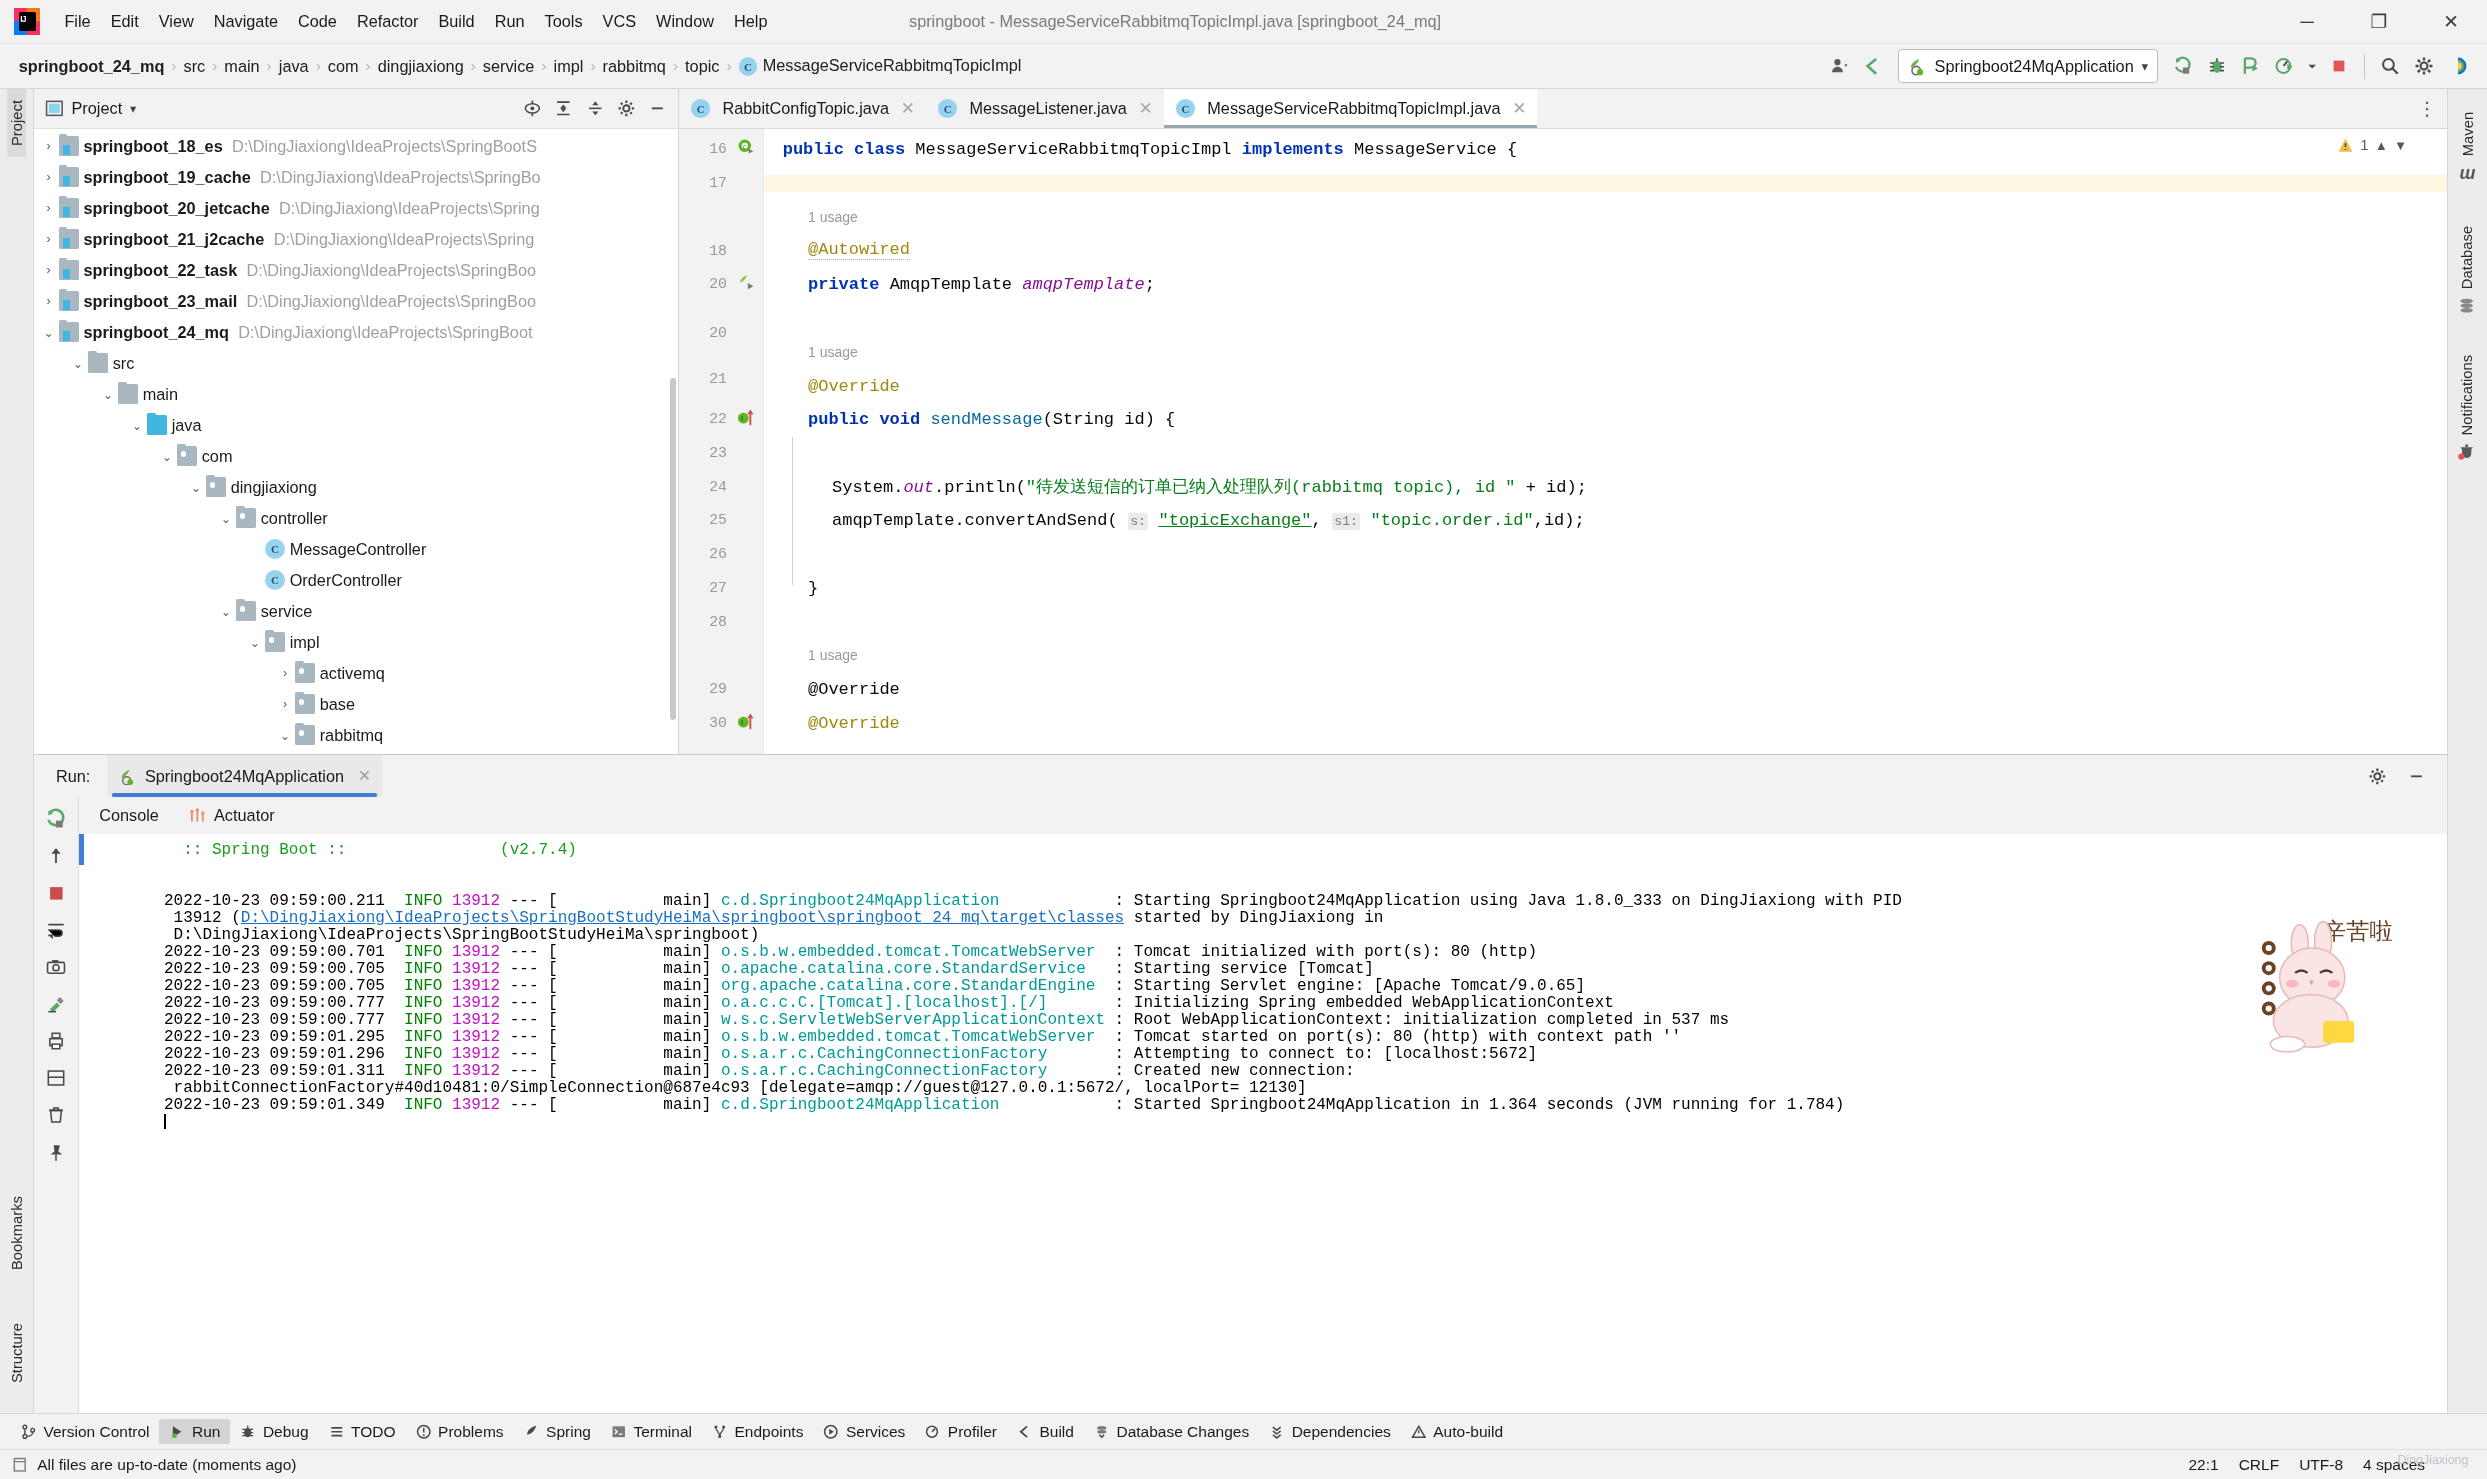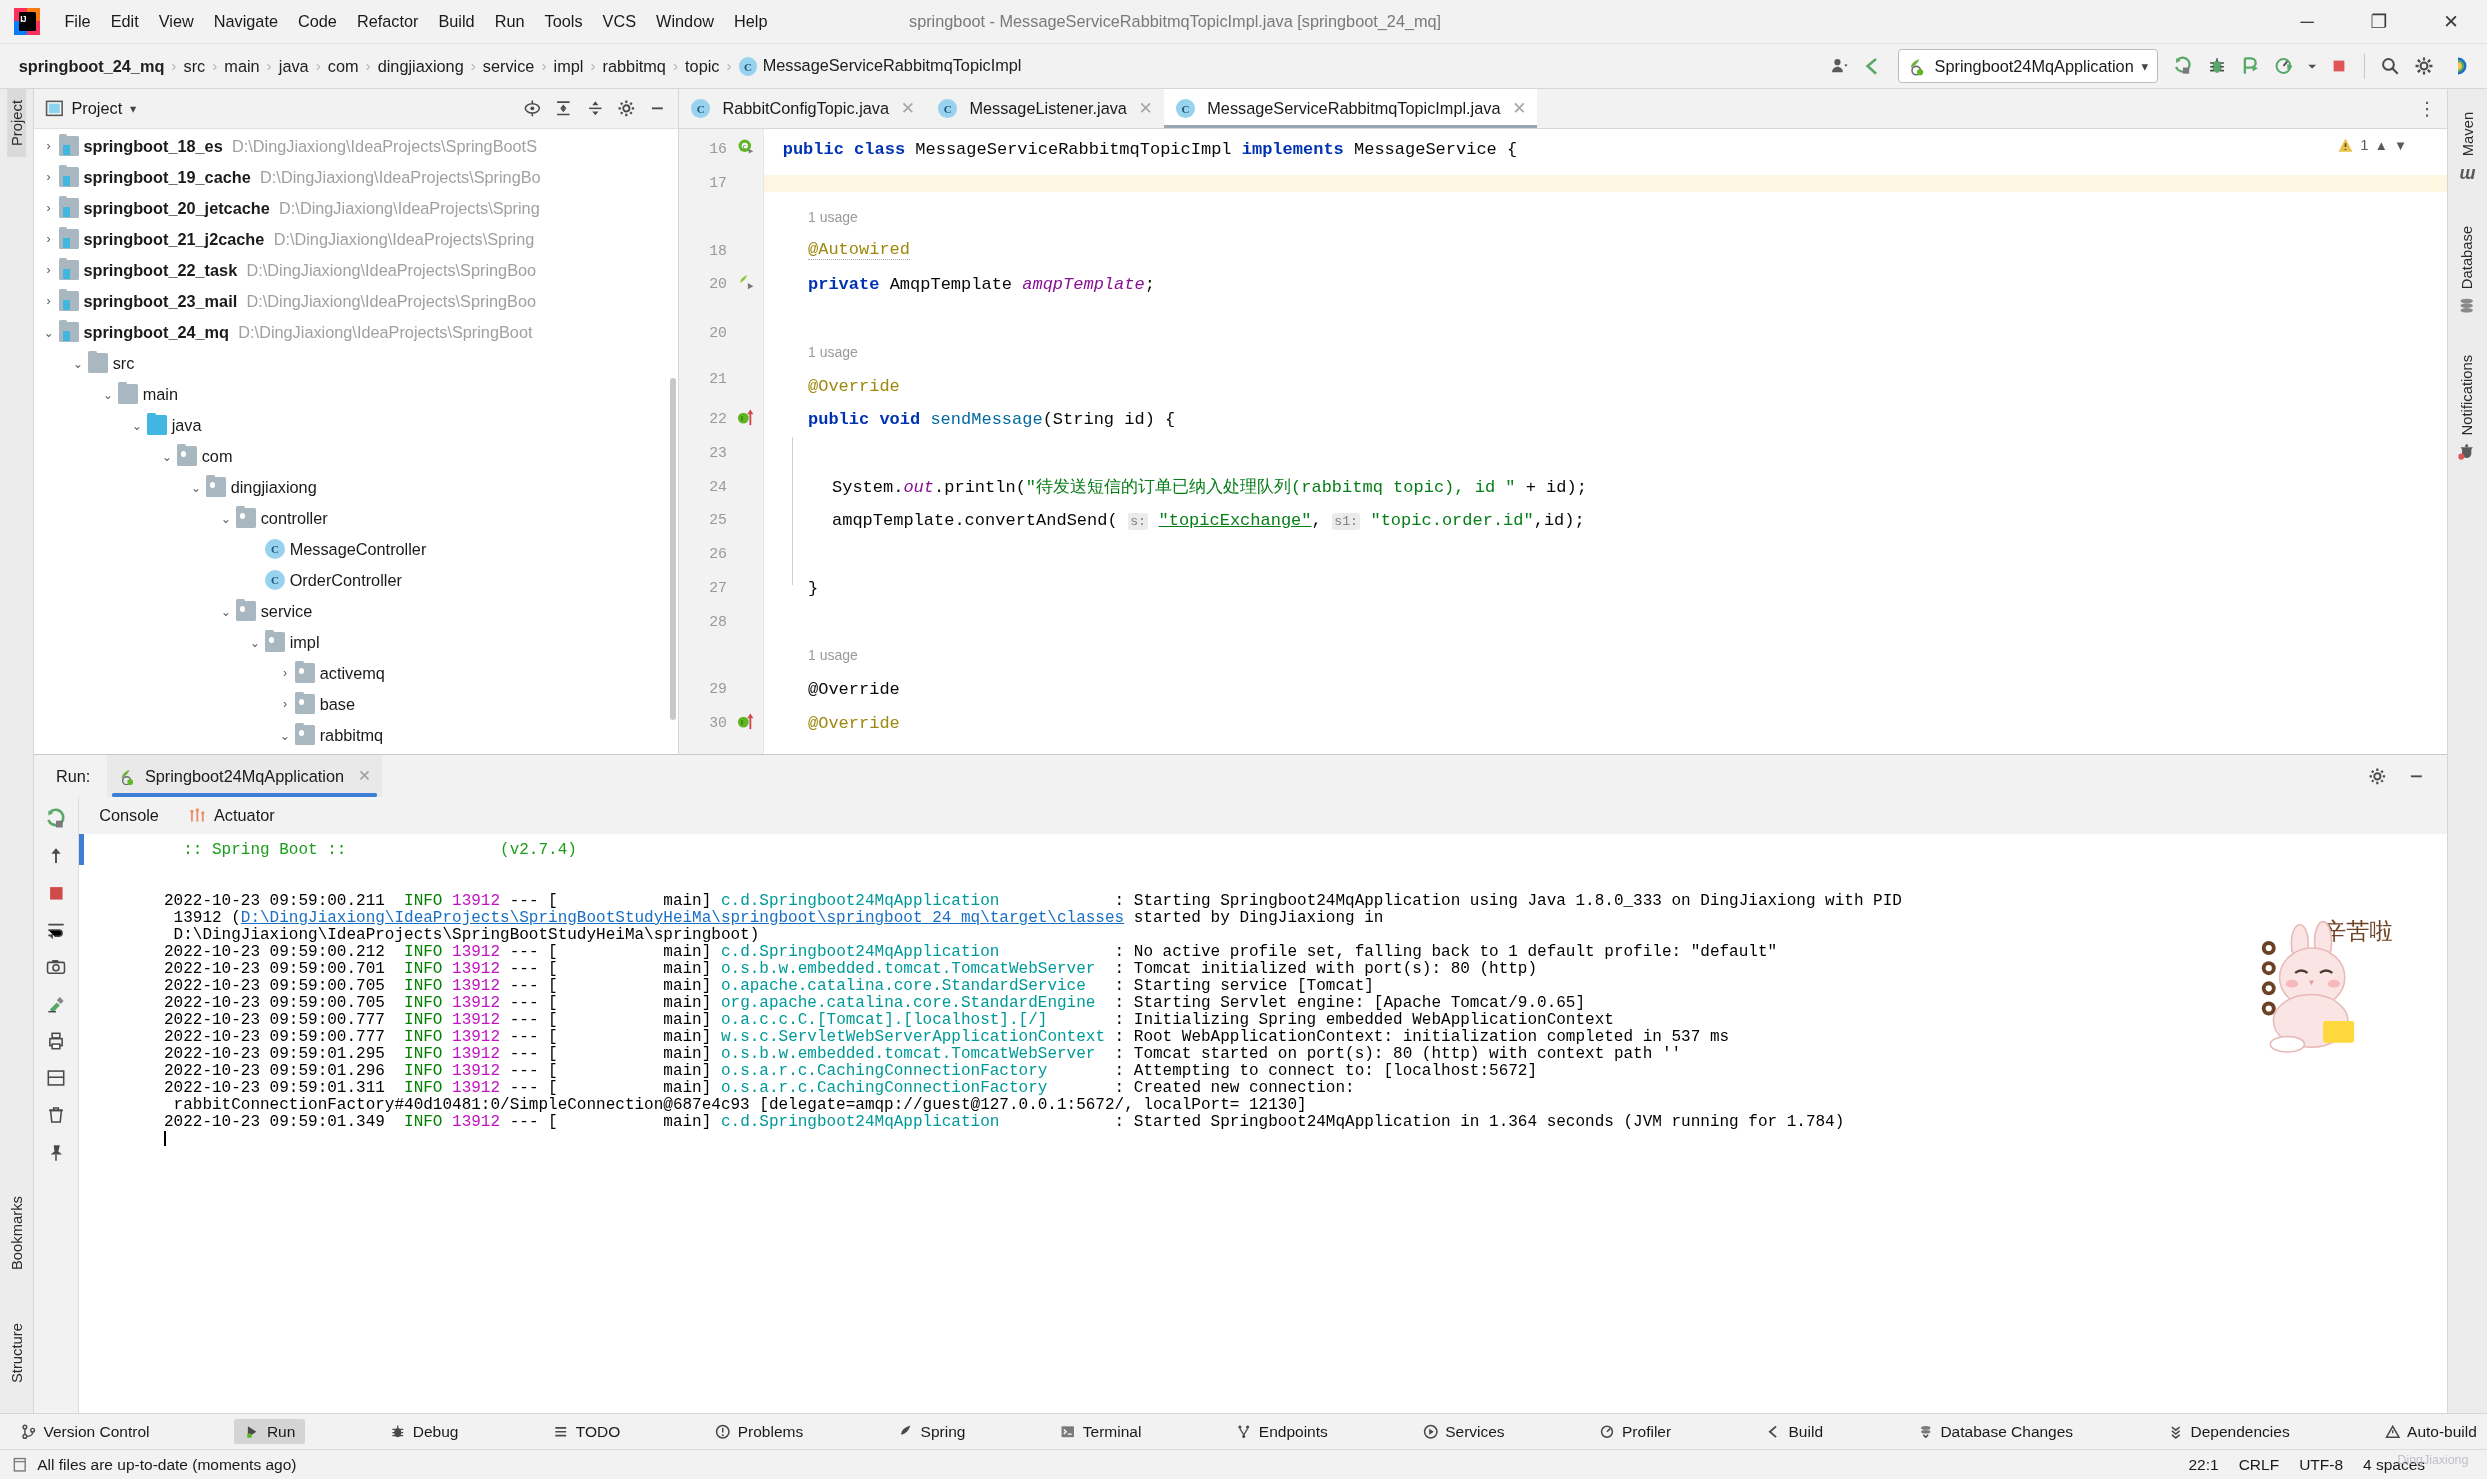--- a/index.html
+++ b/index.html
@@ -197,21 +197,21 @@
 
   
   .rstrip {
     width: 40px; background: #ececec; border-left: 0.8px solid #d6d6d6;
     display: flex; flex-direction: column; align-items: center; flex: 0 0 40px; padding-top: 12.4px; gap: 18.7px;
   }
 
   
   .toolbar-bottom {
     height: 36px; flex: 0 0 36px; display: flex; align-items: center; background: #f2f2f2;
-    border-top: 0.8px solid #d6d6d6; padding-left: 11px; gap: 0; justify-content: space-between;
+    border-top: 0.8px solid #d6d6d6; padding-left: 11px; gap: 0;
   }
   .tw { display: flex; align-items: center; gap: 7px; font-size: 15.5px; color: #1a1a1a; padding: 3.9px 10px; border-radius:2.3px; white-space: nowrap;}
   .tw.sel { background: #d4d4d4; }
   .statusbar {
     height: 31px; flex: 0 0 31px; display: flex; align-items: center; background: #f2f2f2;
     border-top: 0.8px solid #dcdcdc; padding: 0 15.5px 0 12.4px; font-size: 15.5px; color: #1a1a1a;
   }
   .st-right { margin-left: auto; display: flex; align-items: center; gap: 20px; position: relative;}
   .wm { position: absolute; right: 3.1px; top: -3.1px; font-size: 12.4px; color: #b8b8c8; opacity:.85; white-space:nowrap;}
   svg { display: block; }
@@ -785,21 +785,20 @@
                   <rect x="196" y="140" width="40" height="28" fill="#ffd83d" rx="3"></rect>
                   <ellipse cx="150" cy="170" rx="22" ry="10" fill="#fff" stroke="#e8b9b9" stroke-width="2"></ellipse>
                 </svg>
               </div>
             <div class="cl"><span class="c-green">  :: Spring Boot ::                (v2.7.4)</span></div>
                 <div class="cl"><span class="c-blk"></span></div>
                 <div class="cl"><span class="c-blk"></span></div>
                 <div class="cl"><span class="c-blk">2022-10-23 09:59:00.211  </span><span class="c-dgreen">INFO</span><span class="c-blk"> </span><span class="c-mag">13912</span><span class="c-blk"> --- [           main] </span><span class="c-teal">c.d.Springboot24MqApplication</span><span class="c-blk">            : Starting Springboot24MqApplication using Java 1.8.0_333 on DingJiaxiong with PID</span></div>
                 <div class="cl"><span class="c-blk"> 13912 (</span><span class="c-link">D:\DingJiaxiong\IdeaProjects\SpringBootStudyHeiMa\springboot\springboot_24_mq\target\classes</span><span class="c-blk"> started by DingJiaxiong in</span></div>
                 <div class="cl"><span class="c-blk"> D:\DingJiaxiong\IdeaProjects\SpringBootStudyHeiMa\springboot)</span></div>
-                <div class="cl"><span class="c-blk">2022-10-23 09:59:00.212  </span><span class="c-dgreen">INFO</span><span class="c-blk"> </span><span class="c-mag">13912</span><span class="c-blk"> --- [           main] </span><span class="c-teal">c.d.Springboot24MqApplication</span><span class="c-blk">            : No active profile set, falling back to 1 default profile: "default"</span></div>
                 <div class="cl"><span class="c-blk">2022-10-23 09:59:00.701  </span><span class="c-dgreen">INFO</span><span class="c-blk"> </span><span class="c-mag">13912</span><span class="c-blk"> --- [           main] </span><span class="c-teal">o.s.b.w.embedded.tomcat.TomcatWebServer</span><span class="c-blk">  : Tomcat initialized with port(s): 80 (http)</span></div>
                 <div class="cl"><span class="c-blk">2022-10-23 09:59:00.705  </span><span class="c-dgreen">INFO</span><span class="c-blk"> </span><span class="c-mag">13912</span><span class="c-blk"> --- [           main] </span><span class="c-teal">o.apache.catalina.core.StandardService</span><span class="c-blk">   : Starting service [Tomcat]</span></div>
                 <div class="cl"><span class="c-blk">2022-10-23 09:59:00.705  </span><span class="c-dgreen">INFO</span><span class="c-blk"> </span><span class="c-mag">13912</span><span class="c-blk"> --- [           main] </span><span class="c-teal">org.apache.catalina.core.StandardEngine</span><span class="c-blk">  : Starting Servlet engine: [Apache Tomcat/9.0.65]</span></div>
                 <div class="cl"><span class="c-blk">2022-10-23 09:59:00.777  </span><span class="c-dgreen">INFO</span><span class="c-blk"> </span><span class="c-mag">13912</span><span class="c-blk"> --- [           main] </span><span class="c-teal">o.a.c.c.C.[Tomcat].[localhost].[/]</span><span class="c-blk">       : Initializing Spring embedded WebApplicationContext</span></div>
                 <div class="cl"><span class="c-blk">2022-10-23 09:59:00.777  </span><span class="c-dgreen">INFO</span><span class="c-blk"> </span><span class="c-mag">13912</span><span class="c-blk"> --- [           main] </span><span class="c-teal">w.s.c.ServletWebServerApplicationContext</span><span class="c-blk"> : Root WebApplicationContext: initialization completed in 537 ms</span></div>
                 <div class="cl"><span class="c-blk">2022-10-23 09:59:01.295  </span><span class="c-dgreen">INFO</span><span class="c-blk"> </span><span class="c-mag">13912</span><span class="c-blk"> --- [           main] </span><span class="c-teal">o.s.b.w.embedded.tomcat.TomcatWebServer</span><span class="c-blk">  : Tomcat started on port(s): 80 (http) with context path ''</span></div>
                 <div class="cl"><span class="c-blk">2022-10-23 09:59:01.296  </span><span class="c-dgreen">INFO</span><span class="c-blk"> </span><span class="c-mag">13912</span><span class="c-blk"> --- [           main] </span><span class="c-teal">o.s.a.r.c.CachingConnectionFactory</span><span class="c-blk">       : Attempting to connect to: [localhost:5672]</span></div>
                 <div class="cl"><span class="c-blk">2022-10-23 09:59:01.311  </span><span class="c-dgreen">INFO</span><span class="c-blk"> </span><span class="c-mag">13912</span><span class="c-blk"> --- [           main] </span><span class="c-teal">o.s.a.r.c.CachingConnectionFactory</span><span class="c-blk">       : Created new connection:</span></div>
                 <div class="cl"><span class="c-blk"> rabbitConnectionFactory#40d10481:0/SimpleConnection@687e4c93 [delegate=amqp://guest@127.0.0.1:5672/, localPort= 12130]</span></div>
                 <div class="cl"><span class="c-blk">2022-10-23 09:59:01.349  </span><span class="c-dgreen">INFO</span><span class="c-blk"> </span><span class="c-mag">13912</span><span class="c-blk"> --- [           main] </span><span class="c-teal">c.d.Springboot24MqApplication</span><span class="c-blk">            : Started Springboot24MqApplication in 1.364 seconds (JVM running for 1.784)</span></div>

